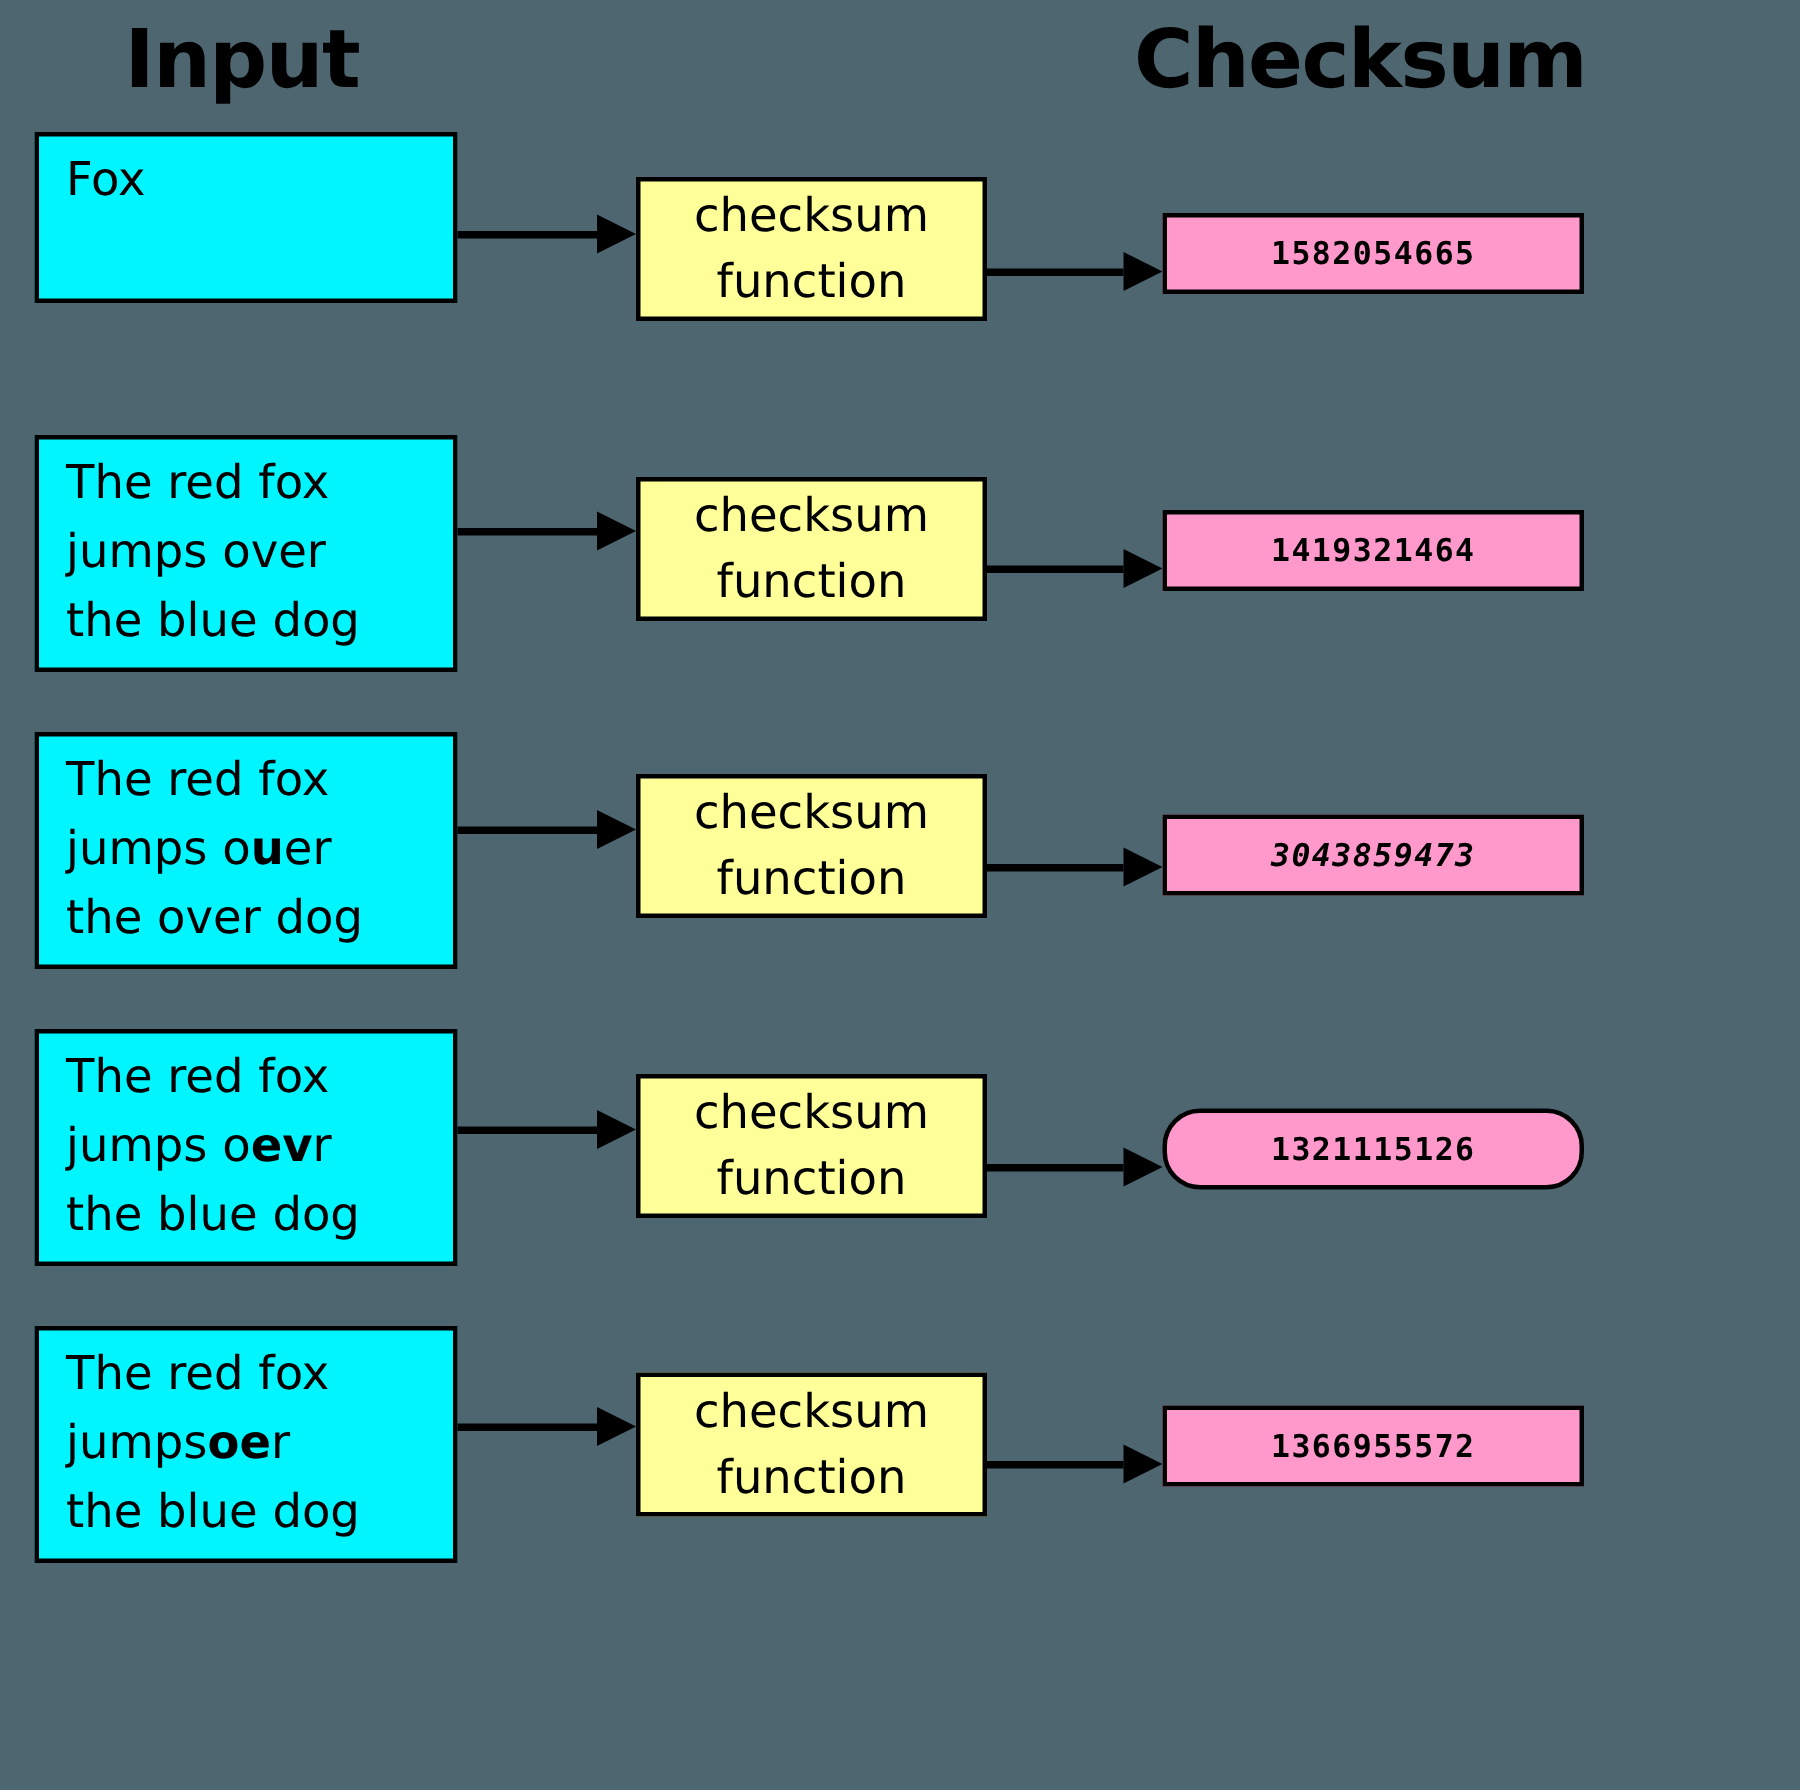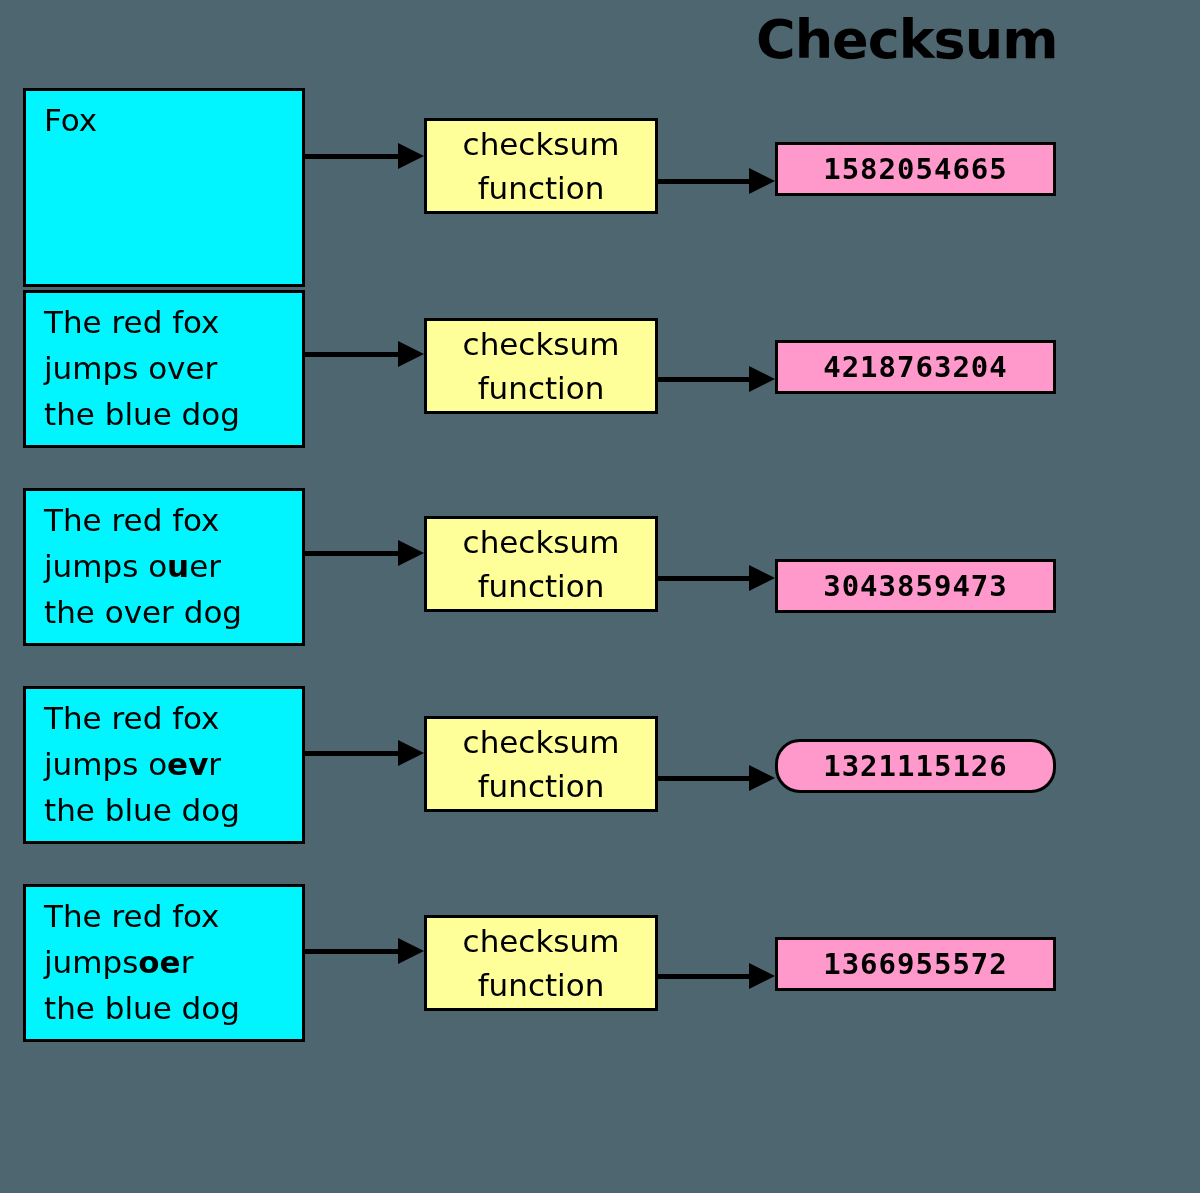--- a/index.html
+++ b/index.html
@@ -83,21 +83,21 @@
     width: 281px;
     height: 54px;
     background: #ff99cc;
     border: 3px solid #000000;
     box-sizing: border-box;
     display: flex;
     align-items: center;
     justify-content: center;
     font-family: "DejaVu Sans Mono", monospace;
     font-weight: bold;
-    font-size: 29px;
+    font-size: 21px;
     letter-spacing: 1px;
     color: #000000;
   }
 
   
   .arrow {
     position: absolute;
     height: 26px;
   }
   .arrow .shaft {
@@ -121,26 +121,27 @@
   .arrow-1 .head  { left: 93px; }
   .arrow-2 { left: 658px; width: 117px; }
   .arrow-2 .shaft { width: 91px; }
   .arrow-2 .head  { left: 91px; }
 </style>
 </head>
 <body>
 
 <div class="canvas">
 
+  <div class="heading" id="heading-input">Input</div>
 
   <div class="heading" id="heading-checksum">Checksum</div>
 
   <div id="rows-container">
       <div class="row">
-        <div class="input-box" style="top: 88px; width: 282px; height: 199px;"><span>Fox</span></div>
+        <div class="input-box" style="top: 88px; width: 282px; height: 114px;"><span>Fox</span></div>
         <div class="arrow arrow-1" style="top: 143px;">
           <div class="shaft"></div>
           <div class="head"></div>
         </div>
         <div class="fn-box" style="top: 118px; height: 96px;">
           <div>checksum</div>
           <div>function</div>
         </div>
         <div class="arrow arrow-2" style="top: 168px;">
           <div class="shaft"></div>
@@ -157,39 +158,39 @@
           <div class="head"></div>
         </div>
         <div class="fn-box" style="top: 318px; height: 96px;">
           <div>checksum</div>
           <div>function</div>
         </div>
         <div class="arrow arrow-2" style="top: 366px;">
           <div class="shaft"></div>
           <div class="head"></div>
         </div>
-        <div class="sum-box" style="top: 340px;">4218763204</div>
+        <div class="sum-box" style="top: 340px;">1419321464</div>
       </div>
       <div class="row">
         <div class="input-box" style="top: 488px; width: 282px; height: 158px;"><span>The red fox
 jumps o</span><b>u</b><span>er
 the over dog</span></div>
         <div class="arrow arrow-1" style="top: 540px;">
           <div class="shaft"></div>
           <div class="head"></div>
         </div>
         <div class="fn-box" style="top: 516px; height: 96px;">
           <div>checksum</div>
           <div>function</div>
         </div>
         <div class="arrow arrow-2" style="top: 565px;">
           <div class="shaft"></div>
           <div class="head"></div>
         </div>
-        <div class="sum-box" style="top: 559px;">3043859473</div>
+        <div class="sum-box" style="top: 543px; font-style: italic;">3043859473</div>
       </div>
       <div class="row">
         <div class="input-box" style="top: 686px; width: 282px; height: 158px;"><span>The red fox
 jumps o</span><b>ev</b><span>r
 the blue dog</span></div>
         <div class="arrow arrow-1" style="top: 740px;">
           <div class="shaft"></div>
           <div class="head"></div>
         </div>
         <div class="fn-box" style="top: 716px; height: 96px;">

